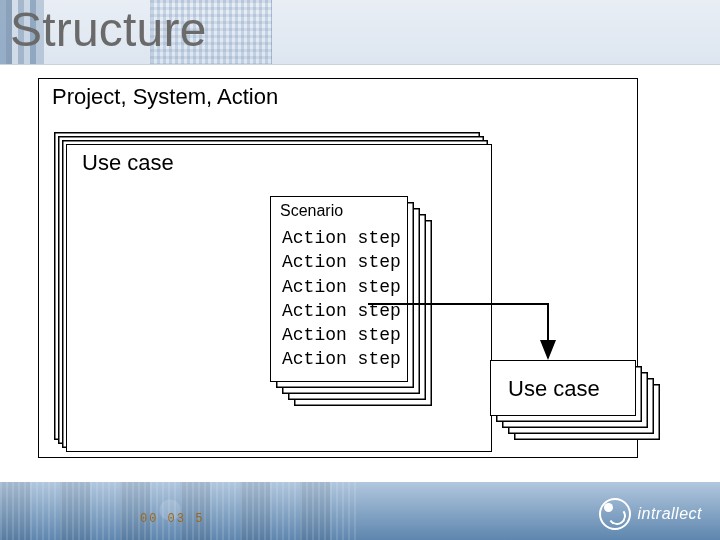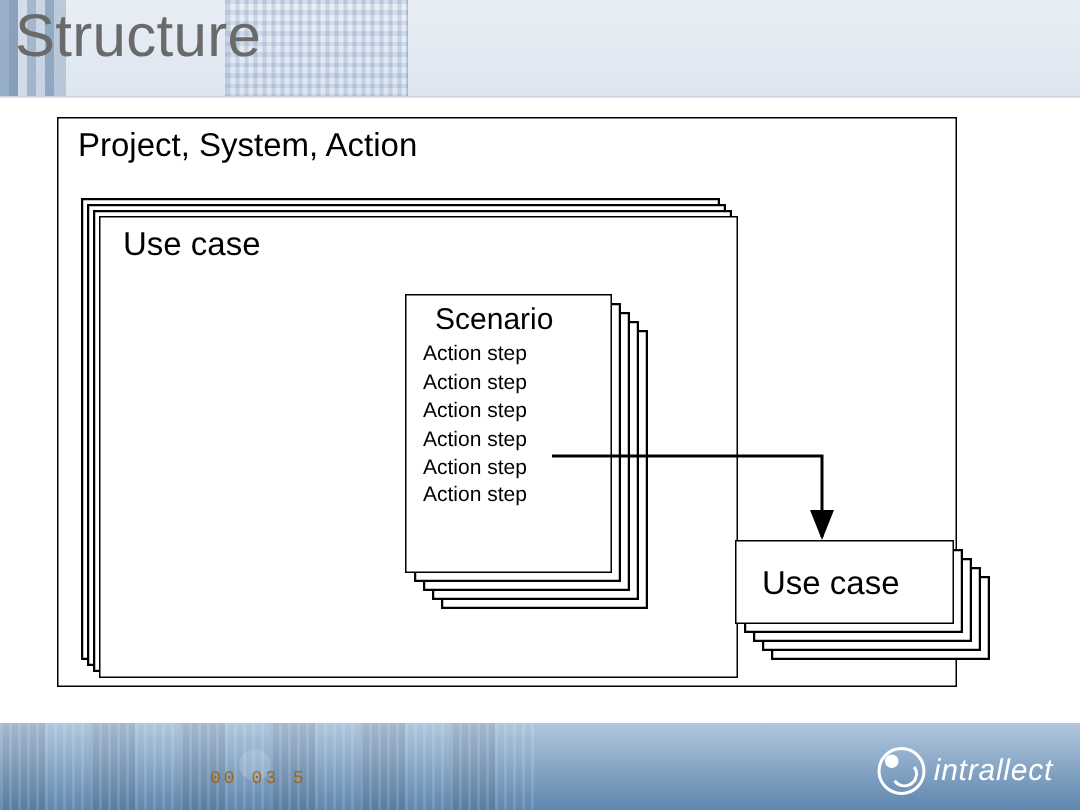--- a/index.html
+++ b/index.html
@@ -50,21 +50,21 @@
       repeating-linear-gradient(to right, rgba(70,110,160,.22) 0 3px, transparent 3px 6px),
       repeating-linear-gradient(to bottom, rgba(70,110,160,.15) 0 3px, transparent 3px 7px);
     border-left: 1px solid rgba(70,110,160,.25);
     border-right: 1px solid rgba(70,110,160,.25);
     opacity: .9;
   }
   .title {
     position: absolute;
     top: 2px;
     left: 10px;
-    font-size: 40px;
+    font-size: 48px;
     color: #6a6a6a;
     font-weight: 400;
     letter-spacing: .2px;
   }
 
   
   .footer-bg {
     position: absolute;
     left: 0; right: 0; bottom: 0;
     height: 58px;
@@ -120,21 +120,21 @@
     right: 3px; bottom: 3px;
     width: 14px; height: 14px;
     border: 2px solid #fff;
     border-top-color: transparent;
     border-left-color: transparent;
     border-radius: 50%;
     transform: rotate(10deg);
   }
   .brand-text {
     color: #fff;
-    font-size: 20px;
+    font-size: 16px;
     font-style: italic;
     letter-spacing: .5px;
   }
 
   
   .canvas {
     position: absolute;
     top: 78px;
     left: 38px;
     width: 640px;
@@ -163,23 +163,24 @@
   .lbl {
     font-size: 22px;
     color: #000;
     padding: 4px 10px 2px 10px;
     white-space: nowrap;
   }
   .small {
     font-size: 16px;
   }
   .steps {
-    font-size: 14px;
+    font-size: 18px;
     line-height: 1.35;
     padding: 0 10px 8px 10px;
+    font-family: Liberation Mono, monospace;
   }
 
   
   svg.arrow {
     position: absolute;
     overflow: visible;
   }
 </style>
 </head>
 <body>
@@ -192,21 +193,21 @@
 
   <div class="canvas">
 
     <div class="box" style="left:0;top:0;width:600px;height:380px;"></div>
     <div class="lbl" style="position:absolute;left:4px;top:2px;">Project, System, Action</div>
 
     <div class="box stackshadow-back" style="left:28px;top:66px;width:426px;height:308px;"></div>
     <div class="lbl" style="position:absolute;left:34px;top:68px;">Use case</div>
 
     <div class="box stackshadow" style="left:232px;top:118px;width:138px;height:186px;"></div>
-    <div class="lbl small" style="position:absolute;left:242px;top:120px;font-size:20px;">Scenario</div>
+    <div class="lbl small" style="position:absolute;left:232px;top:120px;font-size:16px;">Scenario</div>
     <div class="steps" style="position:absolute;left:234px;top:148px;width:132px;">
       <div>Action step</div>
       <div>Action step</div>
       <div>Action step</div>
       <div>Action step</div>
       <div>Action step</div>
       <div>Action step</div>
     </div>
 
     <div class="box stackshadow" style="left:452px;top:282px;width:146px;height:56px;"></div>

